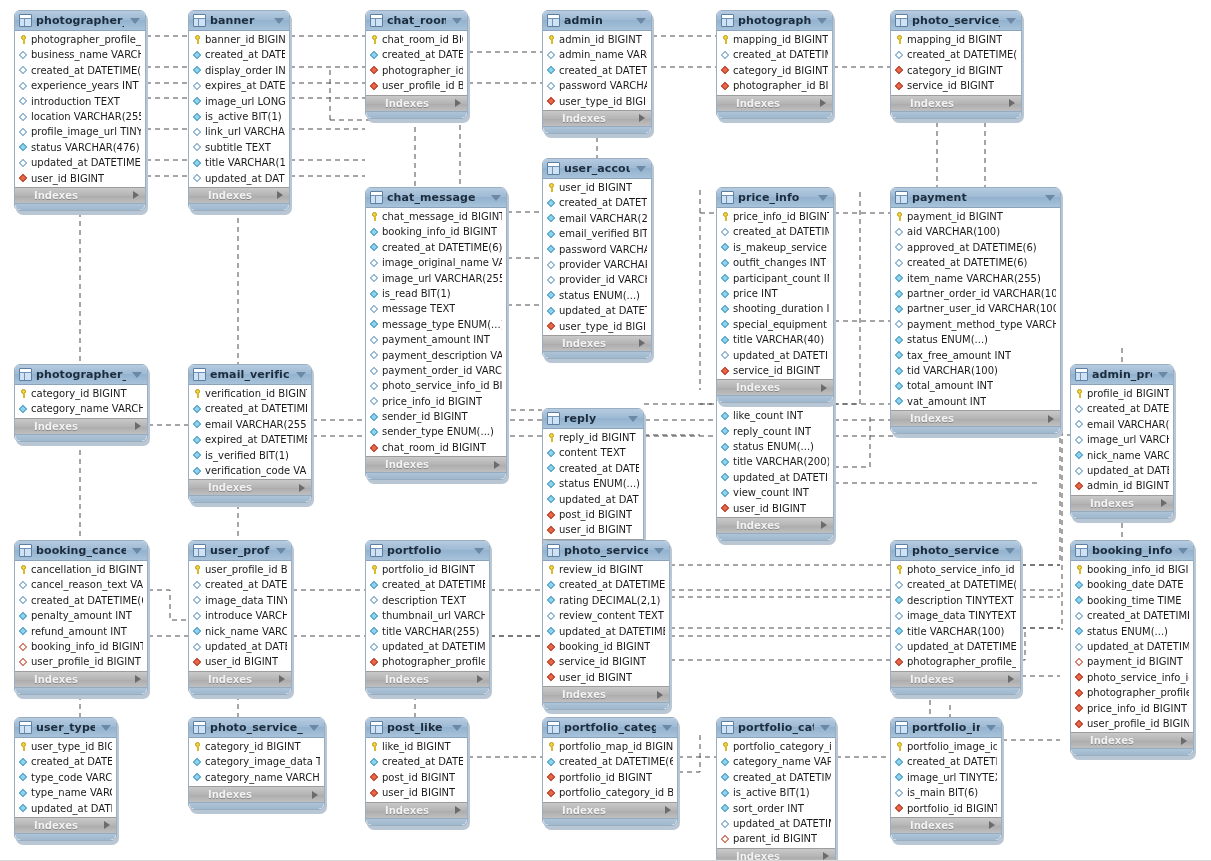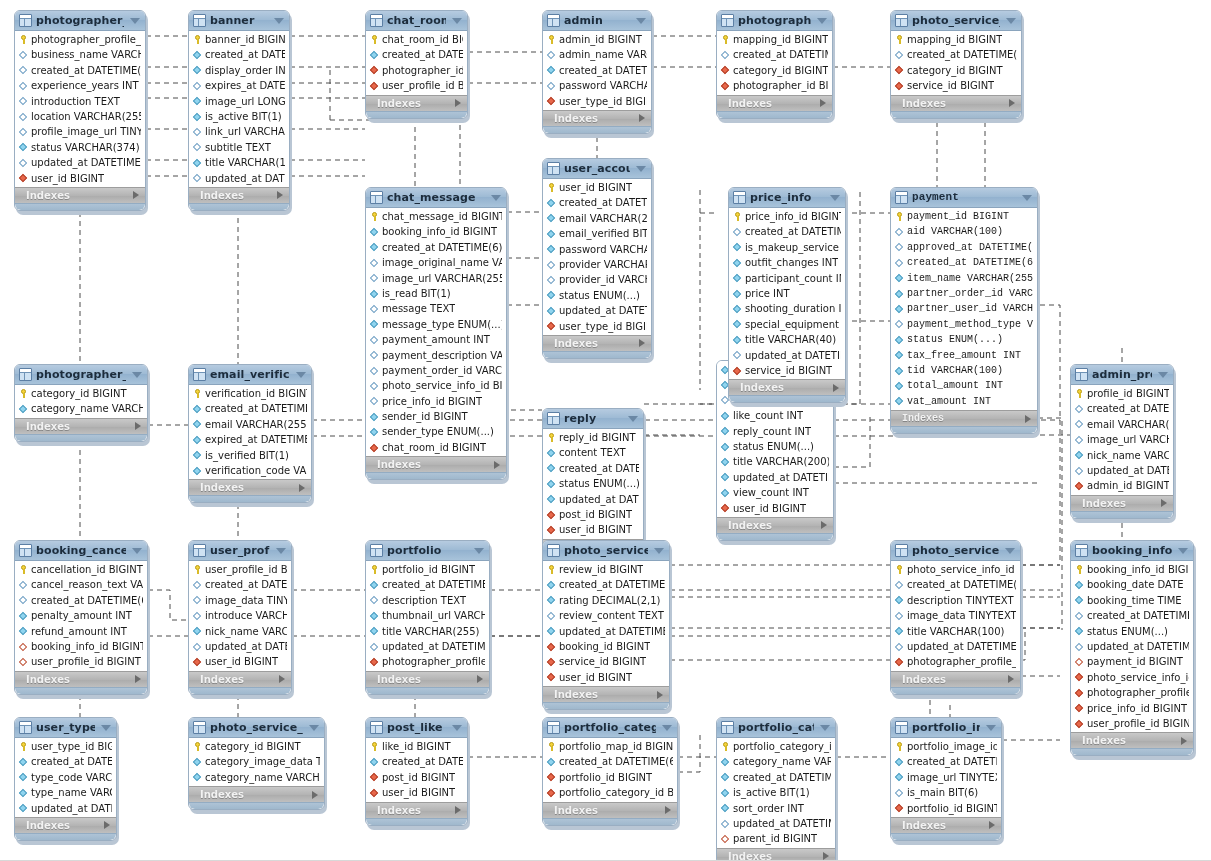--- a/index.html
+++ b/index.html
@@ -45,21 +45,21 @@
   .gl.pk:after{content:"";position:absolute;left:3.5px;top:4px;width:2px;height:5px;background:#d9bb28;}
   .gl.d:before{content:"";position:absolute;left:1px;top:1.5px;width:6px;height:6px;
       background:#8fd4ef;border:1px solid #4f9dbf;box-sizing:border-box;transform:rotate(45deg);}
   .gl.o:before{content:"";position:absolute;left:1px;top:1.5px;width:6px;height:6px;
       background:#ffffff;border:1px solid #6f9fc4;box-sizing:border-box;transform:rotate(45deg);}
   .gl.fk:before{content:"";position:absolute;left:1px;top:1.5px;width:6px;height:6px;
       background:#e8674a;border:1px solid #b2422b;box-sizing:border-box;transform:rotate(45deg);}
   .gl.fko:before{content:"";position:absolute;left:1px;top:1.5px;width:6px;height:6px;
       background:#ffffff;border:1px solid #c1563b;box-sizing:border-box;transform:rotate(45deg);}
 
-  .tfoot{height:15px;line-height:15px;padding:0 6px 0 11px;
+  .tfoot{height:15px;line-height:15px;padding:0 6px 0 19px;
          background:linear-gradient(to bottom,#c9c9c9 0%,#b4b4b4 50%,#ababab 51%,#bfbfbf 100%);
          border-top:1px solid #9d9d9d;display:flex;align-items:center;
          font-size:10px;font-weight:bold;color:#f2f2f2;text-shadow:0 1px 0 rgba(0,0,0,.25);}
   .tfoot .lbl{flex:1 1 auto;}
   .tri{width:0;height:0;border-top:4px solid transparent;border-bottom:4px solid transparent;
        border-left:6px solid #6b6b6b;}
   .stub{height:6px;background:linear-gradient(to bottom,#aec3d6,#9fb8cd);border-top:1px solid #93acc3;
         border-radius:0 0 6px 6px;}
 </style>
 </head>
@@ -202,21 +202,21 @@
           <div class="col">
             <span class="gl o"></span>
             <span class="cn">location VARCHAR(255)</span>
           </div>
           <div class="col">
             <span class="gl o"></span>
             <span class="cn">profile_image_url TINYTEXT</span>
           </div>
           <div class="col">
             <span class="gl d"></span>
-            <span class="cn">status VARCHAR(374)</span>
+            <span class="cn">status VARCHAR(476)</span>
           </div>
           <div class="col">
             <span class="gl o"></span>
             <span class="cn">updated_at DATETIME(6)</span>
           </div>
           <div class="col">
             <span class="gl fk"></span>
             <span class="cn">user_id BIGINT</span>
           </div>
         </div>
@@ -603,21 +603,21 @@
             <span class="cn">user_id BIGINT</span>
           </div>
         </div>
         <div class="tfoot">
           <span class="lbl">Indexes</span>
           <span class="tri"></span>
         </div>
         <div class="stub"></div>
       </div>
     </div>
-    <div class="tbl" style="left: 716px; top: 187px; width: 118px; z-index: 2; margin-left: 12px;">
+    <div class="tbl" style="left: 716px; top: 187px; width: 118px; z-index: 2;">
       <div class="shadow"></div>
       <div class="body">
         <div class="thead">
           <span class="ico-tbl"></span>
           <span class="tname">price_info</span>
           <span class="caret"></span>
         </div>
         <div class="cols">
           <div class="col">
             <span class="gl pk"></span>
@@ -664,21 +664,21 @@
             <span class="cn">service_id BIGINT</span>
           </div>
         </div>
         <div class="tfoot">
           <span class="lbl">Indexes</span>
           <span class="tri"></span>
         </div>
         <div class="stub"></div>
       </div>
     </div>
-    <div class="tbl" style="left: 890px; top: 187px; width: 148px; font-family: Liberation Mono, monospace;">
+    <div class="tbl" style="left: 890px; top: 187px; width: 171px;">
       <div class="shadow"></div>
       <div class="body">
         <div class="thead">
           <span class="ico-tbl"></span>
           <span class="tname">payment</span>
           <span class="caret"></span>
         </div>
         <div class="cols">
           <div class="col">
             <span class="gl pk"></span>

